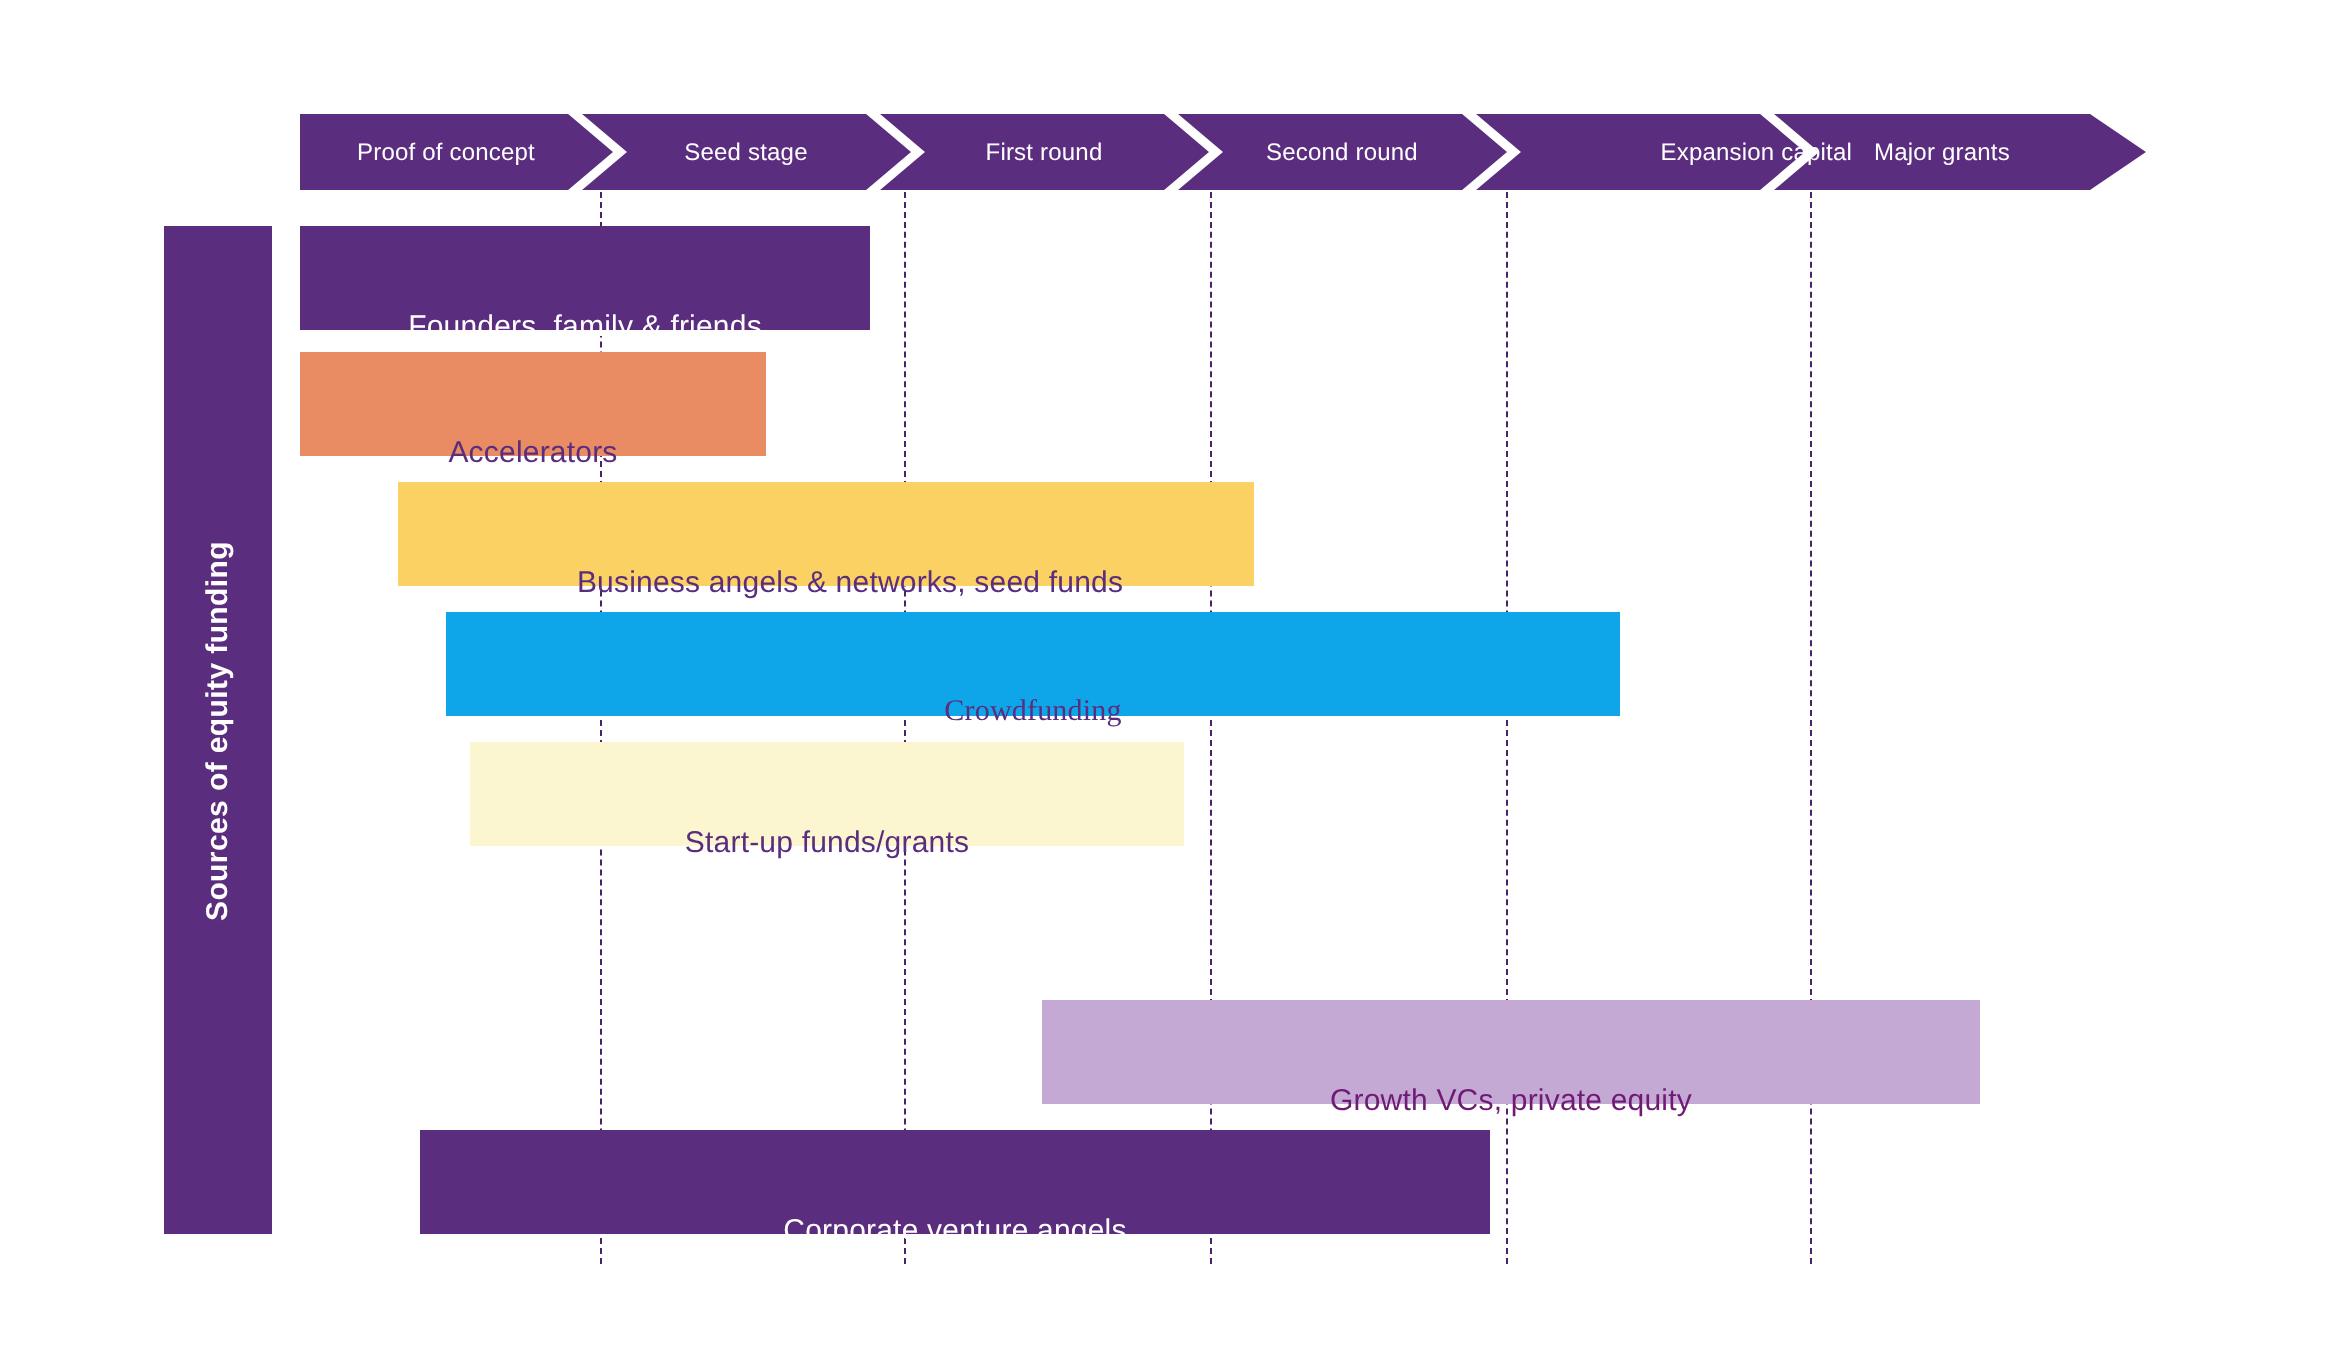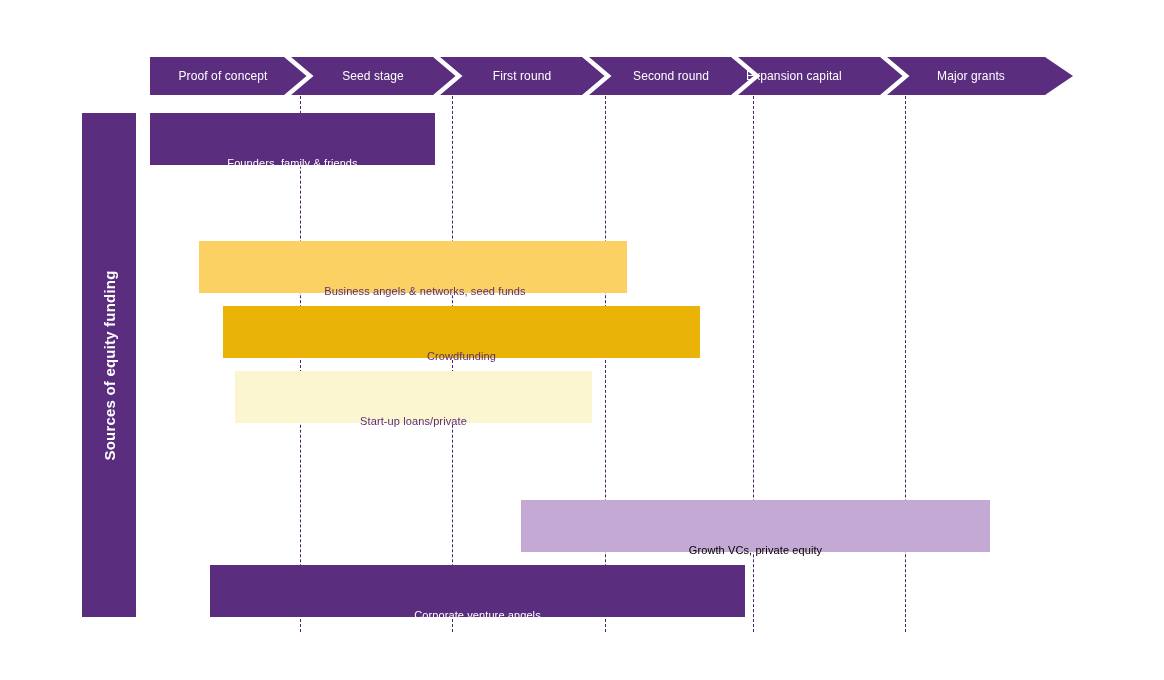--- a/index.html
+++ b/index.html
@@ -83,21 +83,21 @@
   
   .bar {
     position: absolute;
     height: 52px;
     display: flex;
     align-items: center;
     justify-content: center;
     box-sizing: border-box;
   }
   .bar .bar-label {
-    font-size: 11px;
+    font-size: 15px;
     letter-spacing: 0.1px;
     white-space: nowrap;
     text-align: left;
     padding: 0 10px;
     margin-top: 48px;
   }
 </style>
 </head>
 <body>
 
@@ -119,53 +119,56 @@
           <path d="M581,-3 L607,19 L581,41"></path>
           <path d="M730,-3 L756,19 L730,41"></path>
         </g>
       </g>
     </svg>
 
     <div class="stage-label" style="left:0px; width:146px;">Proof of concept</div>
     <div class="stage-label" style="left:152px; width:142px;">Seed stage</div>
     <div class="stage-label" style="left:301px; width:142px;">First round</div>
     <div class="stage-label" style="left:450px; width:142px;">Second round</div>
-    <div class="stage-label" style="left:571px; width:146px;">Expansion capital</div>
+    <div class="stage-label" style="left:630px; width:146px;text-align:right;">Expansion capital</div>
     <div class="stage-label" style="left:748px; width:146px;">Major grants</div>
   </div>
 
   <div id="axis-title">
     <span class="vtext">Sources of equity funding</span>
   </div>
 
   <div class="gridline" style="left:300px;"></div>
   <div class="gridline" style="left:452px;"></div>
   <div class="gridline" style="left:605px;"></div>
   <div class="gridline" style="left:753px;"></div>
   <div class="gridline" style="left:905px;"></div>
 
   <div class="bar" style="left:150px; width:285px; top:113px; background:#5B2D7E;">
     <span class="bar-label" style="color:#ffffff;">Founders, family &amp; friends</span>
   </div>
 
+  <div class="bar" style="left:150px; width:233px; top:176px; background:#E98B63;">
+    <span class="bar-label" style="color:#5B2D7E;">Accelerators</span>
+  </div>
 
   <div class="bar" style="left:199px; width:428px; top:241px; background:#FBD163;padding-left:24px;">
     <span class="bar-label" style="color:#5B2D7E;">Business angels &amp; networks, seed funds</span>
   </div>
 
-  <div class="bar" style="left:223px; width:477px; top:306px; background:#eab308;">
+  <div class="bar" style="left:223px; width:587px; top:306px; background:#0ea5e9;font-family:Liberation Serif, serif;">
     <span class="bar-label" style="color:#5B2D7E;">Crowdfunding</span>
   </div>
 
   <div class="bar" style="left:235px; width:357px; top:371px; background:#FBF6CF;">
-    <span class="bar-label" style="color:#5B2D7E;">Start-up loans/private</span>
+    <span class="bar-label" style="color:#5B2D7E;">Start-up funds/grants</span>
   </div>
 
 
   <div class="bar" style="left:521px; width:469px; top:500px; background:#C4A9D4;">
-    <span class="bar-label" style="color:#000000;">Growth VCs, private equity</span>
+    <span class="bar-label" style="color:#701a75;">Growth VCs, private equity</span>
   </div>
 
   <div class="bar" style="left:210px; width:535px; top:565px; background:#5B2D7E;">
     <span class="bar-label" style="color:#ffffff;">Corporate venture angels</span>
   </div>
 
 </div>
 
 </body></html>

